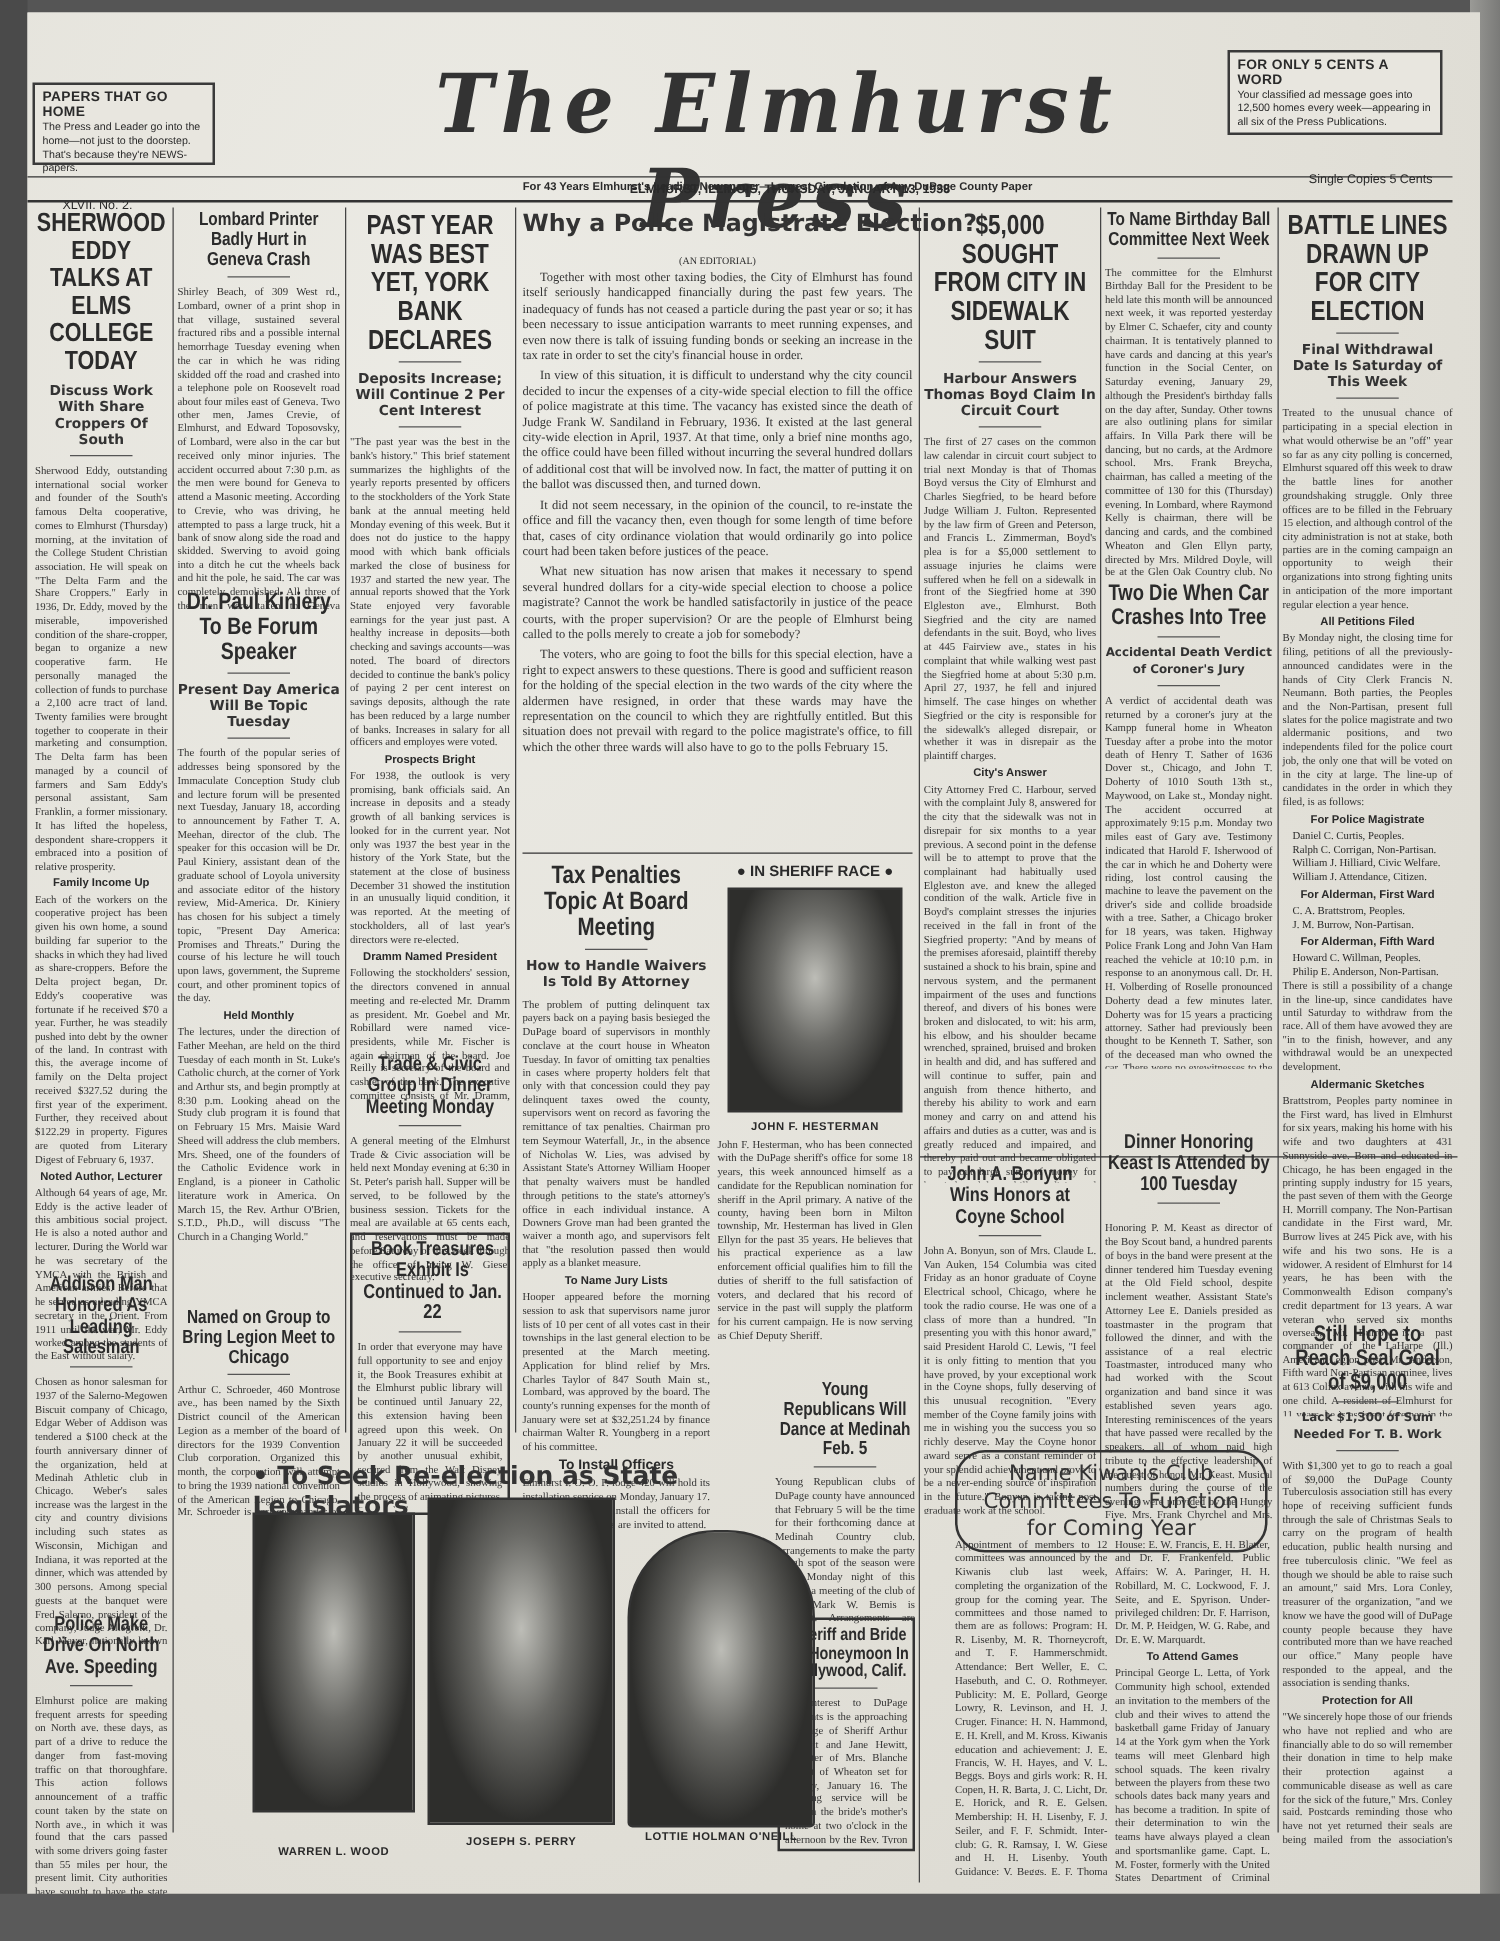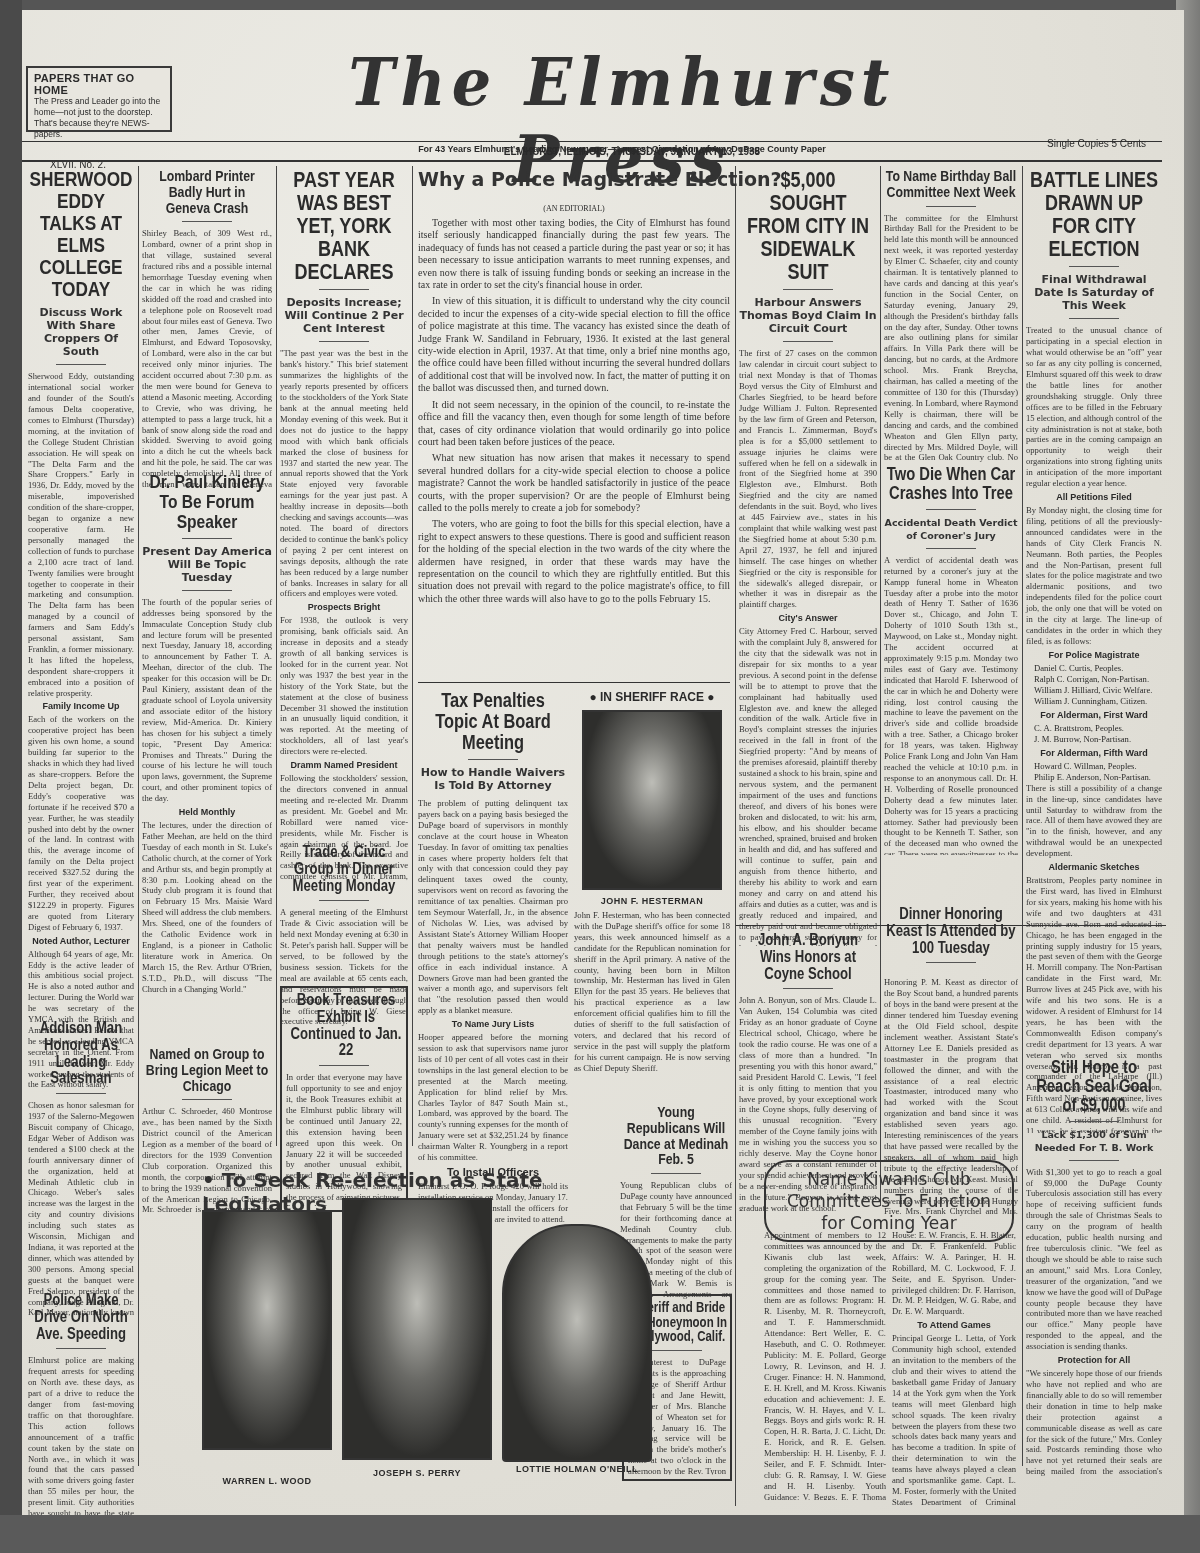--- a/index.html
+++ b/index.html
@@ -59,20 +59,24 @@
 <div class="page">
 
   <div class="ear" style="left:4px; top:56px; width:146px; height:66px;">
     <h4>PAPERS THAT GO HOME</h4>
     <p>The Press and Leader go into the home—not just to the doorstep. That's because they're NEWS-papers.</p>
   </div>
 
   <div class="title">The Elmhurst Press</div>
   <div class="tagline">For 43 Years Elmhurst's Leading Newspaper—Largest Circulation of Any DuPage County Paper</div>
 
+  <div class="ear" style="left:960px; top:30px; width:172px; height:68px;">
+    <h4>FOR ONLY 5 CENTS A WORD</h4>
+    <p>Your classified ad message goes into 12,500 homes every week—appearing in all six of the Press Publications.</p>
+  </div>
 
   <div class="rule" style="left:0; top:131px; width:1140px; height:1px;"></div>
   <div class="dateline">ELMHURST, ILLINOIS, THURSDAY, JANUARY 13, 1938</div>
   <div class="vol">XLVII. No. 2.</div>
   <div class="price">Single Copies 5 Cents</div>
   <div class="rule" style="left:0; top:150px; width:1140px;"></div>
 
   <div class="vline" style="left:116px; top:156px; height:1300px;"></div>
   <div class="vline" style="left:254px; top:156px; height:980px;"></div>
   <div class="vline" style="left:390px; top:156px; height:980px;"></div>
@@ -244,21 +248,21 @@
     <div class="deck">Final Withdrawal Date Is Saturday of This Week</div>
     <div class="dash"></div>
     <div class="body">Treated to the unusual chance of participating in a special election in what would otherwise be an "off" year so far as any city polling is concerned, Elmhurst squared off this week to draw the battle lines for another groundshaking struggle. Only three offices are to be filled in the February 15 election, and although control of the city administration is not at stake, both parties are in the coming campaign an opportunity to weigh their organizations into strong fighting units in anticipation of the more important regular election a year hence.</div>
     <div class="sub">All Petitions Filed</div>
     <div class="body">By Monday night, the closing time for filing, petitions of all the previously-announced candidates were in the hands of City Clerk Francis N. Neumann. Both parties, the Peoples and the Non-Partisan, present full slates for the police magistrate and two aldermanic positions, and two independents filed for the police court job, the only one that will be voted on in the city at large. The line-up of candidates in the order in which they filed, is as follows:</div>
     <div>
       <div class="sub">For Police Magistrate</div>
       <div class="cand">Daniel C. Curtis, Peoples.</div>
       <div class="cand">Ralph C. Corrigan, Non-Partisan.</div>
       <div class="cand">William J. Hilliard, Civic Welfare.</div>
-      <div class="cand">William J. Cunningham, Citizen.</div>
+      <div class="cand">William J. Attendance, Citizen.</div>
     </div>
     <div>
       <div class="sub">For Alderman, First Ward</div>
       <div class="cand">C. A. Brattstrom, Peoples.</div>
       <div class="cand">J. M. Burrow, Non-Partisan.</div>
     </div>
     <div>
       <div class="sub">For Alderman, Fifth Ward</div>
       <div class="cand">Howard C. Willman, Peoples.</div>
       <div class="cand">Philip E. Anderson, Non-Partisan.</div>

